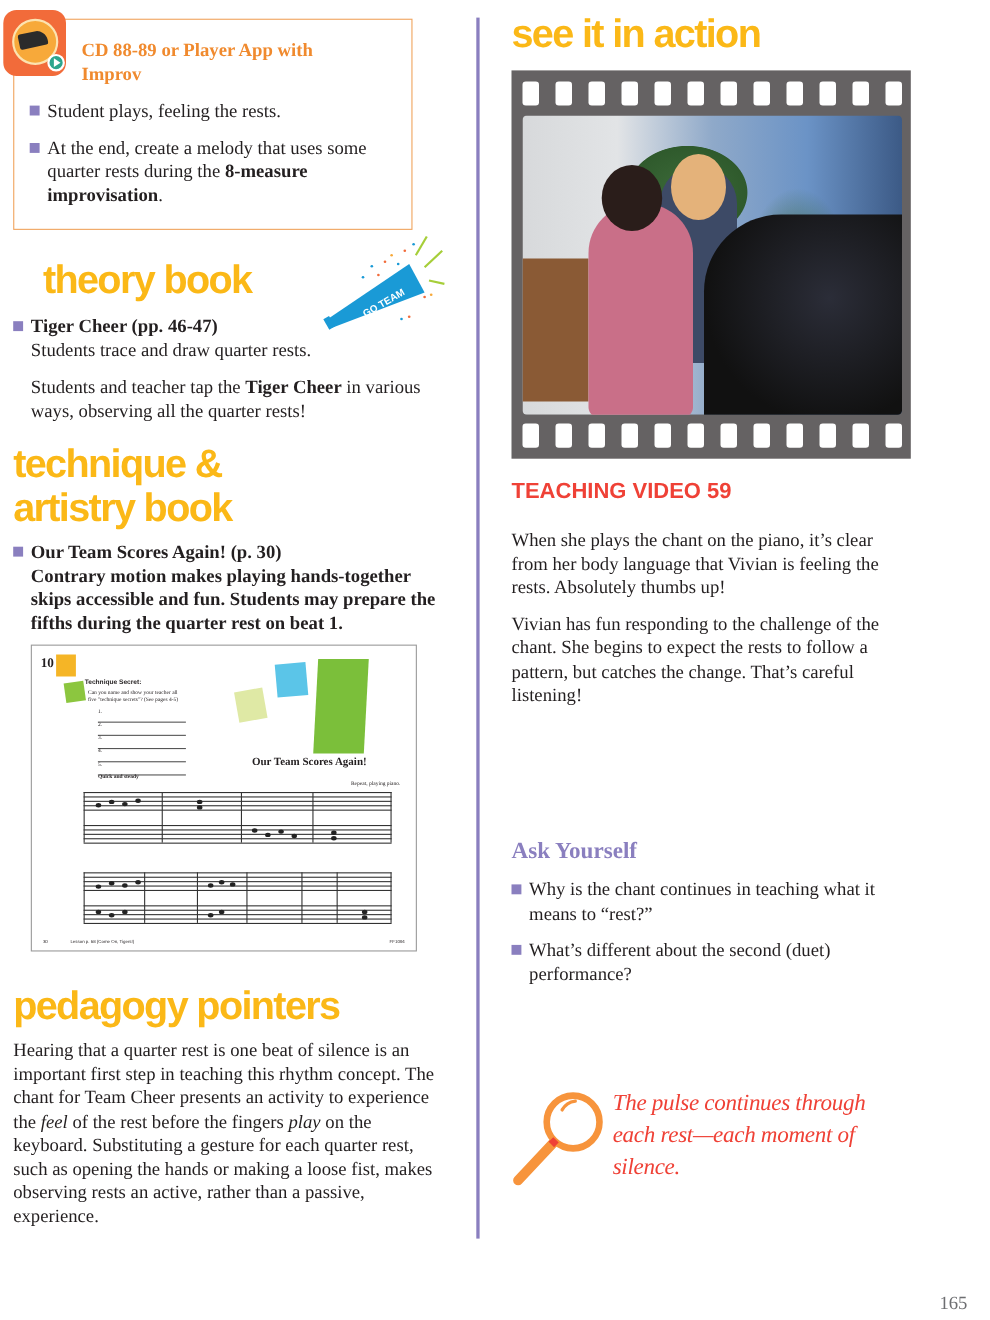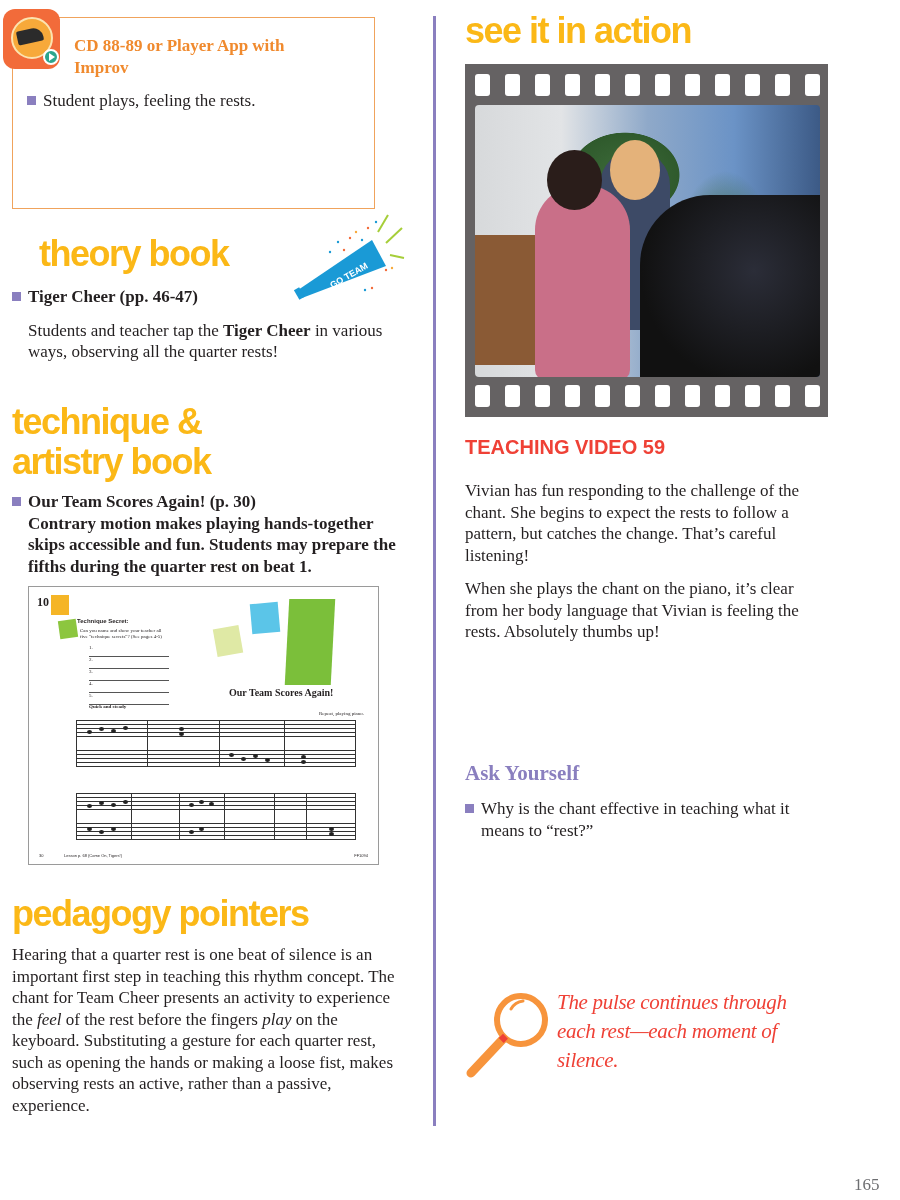--- a/index.html
+++ b/index.html
@@ -84,20 +84,21 @@
   .page-num { position: absolute; left: 854px; top: 1175px; font-family: "Liberation Serif", "DejaVu Serif", serif; font-size: 17px; color: #6d6e71; }
 </style>
 </head>
 <body>
 
 <div class="divider"></div>
 
 <div class="cd-box">
   <ul class="bullets cd-bullets">
     <li><span class="sq"></span><span>Student plays, feeling the rests.</span></li>
+    <li><span class="sq"></span><span>At the end, create a melody that uses some quarter rests during the </span><b>8-measure improvisation</b><span>.</span></li>
   </ul>
 </div>
 <div class="app-icon" style="position:absolute;left:3px;top:9px;">
   <div class="disc"></div>
   <div class="piano"></div>
   <div class="play"></div>
 </div>
 <div class="cd-title" style="left:74px;top:35px;">CD 88-89 or Player App with Improv</div>
 
 <div class="sec-heading" style="left:12px;top:234px;margin-left:27px;">theory book</div>
@@ -118,21 +119,21 @@
   <circle cx="86" cy="12" r="1.2" fill="#1a9ad6"></circle>
     <circle cx="96" cy="60" r="1.2" fill="#f26b3a"></circle>
   <circle cx="102" cy="58" r="1.2" fill="#f7a93a"></circle>
     <circle cx="75" cy="80" r="1.2" fill="#1a9ad6"></circle>
   <circle cx="82" cy="78" r="1.2" fill="#f26b3a"></circle>
     <circle cx="40" cy="42" r="1.2" fill="#1a9ad6"></circle>
 </svg>
 
 <div class="body-text" style="left:12px;top:286px;width:380px;">
   <ul class="bullets">
-    <li><span class="sq"></span><b>Tiger Cheer (pp. 46-47)</b><br></li>
+    <li><span class="sq"></span><b>Tiger Cheer (pp. 46-47)</b><br><span>Students trace and draw quarter rests.</span></li>
   </ul>
   <p style="padding-left:16px;margin-top:12px;"><span>Students and teacher tap the </span><b>Tiger Cheer</b><span> in various ways, observing all the quarter rests!</span></p>
 </div>
 
 <div class="sec-heading" style="left:12px;top:402px;">
   <div>technique &amp;</div>
   <div>artistry book</div>
 </div>
 <div class="body-text" style="left:12px;top:491px;width:385px;font-weight:bold;">
   <ul class="bullets">
@@ -274,27 +275,28 @@
       <span></span>
       <span></span>
       <span></span>
       <span></span>
   </div>
 </div>
 
 <div class="video-label">TEACHING VIDEO 59</div>
 
 <div class="body-text" style="left:465px;top:480px;width:360px;">
+  <p>When she plays the chant on the piano, it’s clear from her body language that Vivian is feeling the rests. Absolutely thumbs up!</p>
   <p>Vivian has fun responding to the challenge of the chant. She begins to expect the rests to follow a pattern, but catches the change. That’s careful listening!</p>
-  <p>When she plays the chant on the piano, it’s clear from her body language that Vivian is feeling the rests. Absolutely thumbs up!</p>
 </div>
 
 <div class="ask-heading">Ask Yourself</div>
 <ul class="bullets ask-bullets">
-  <li><span class="sq"></span><span>Why is the chant effective in teaching what it means to “rest?”</span></li>
+  <li><span class="sq"></span><span>Why is the chant continues in teaching what it means to “rest?”</span></li>
+  <li><span class="sq"></span><span>What’s different about the second (duet) performance?</span></li>
 </ul>
 
 <svg class="magnifier" viewBox="0 0 90 92">
   <circle cx="58" cy="33" r="24" fill="none" stroke="#f7943c" stroke-width="6"></circle>
   <path d="M48 22 Q52 15 60 14" fill="none" stroke="#f7943c" stroke-width="3" stroke-linecap="round"></path>
   <line x1="40" y1="52" x2="8" y2="86" stroke="#f7943c" stroke-width="9" stroke-linecap="round"></line>
   <rect x="37" y="48" width="7" height="6" fill="#ef4136" transform="rotate(45 40 51)"></rect>
 </svg>
 <div class="quote">The pulse continues through each rest—each moment of silence.</div>
 

